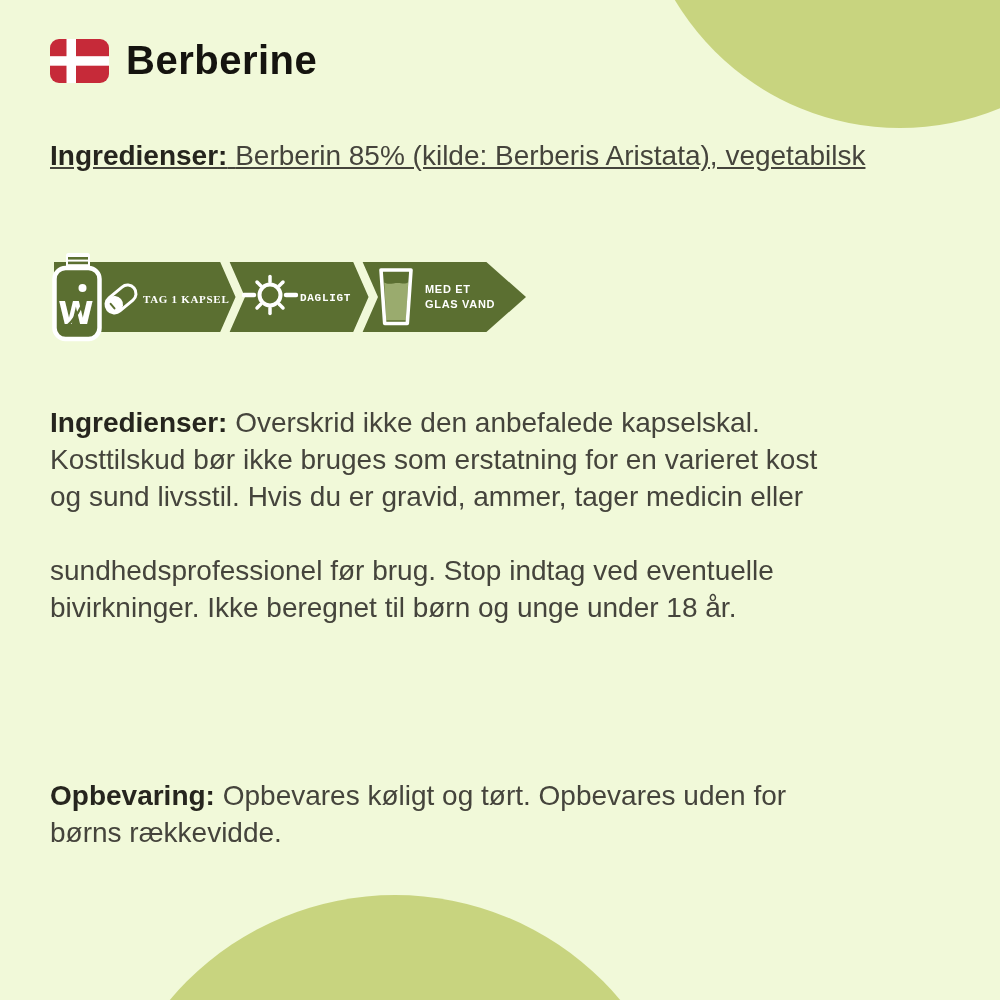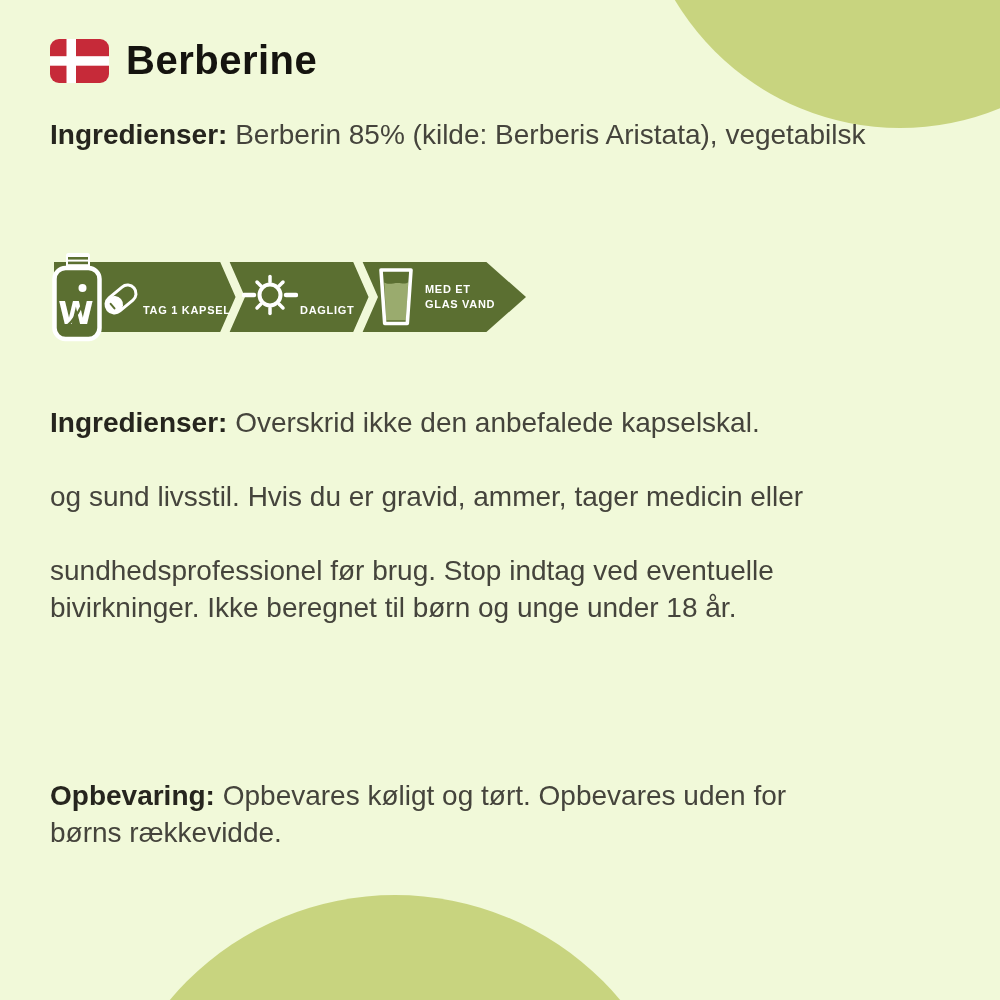--- a/index.html
+++ b/index.html
@@ -47,21 +47,21 @@
     position: absolute;
     left: 50px;
     width: 912px;
     margin: 0;
     font-size: 28px;
     line-height: 37px;
     color: #45443c;
     white-space: nowrap;
   }
   .para strong { color: #26251e; font-weight: bold; }
-  .p-ingredienser  { top: 116px; }
+  .p-ingredienser  { top: 137px; text-decoration: underline; }
   .p-anbefalinger  { top: 404px; }
   .p-brugsanvisning{ top: 664px; }
   .p-opbevaring    { top: 777px; }
 
   
   .banner {
     position: absolute;
     left: 48px; top: 250px;
     width: 540px; height: 96px;
   }
@@ -90,22 +90,22 @@
 
   .step-label {
     position: absolute;
     color: #ffffff;
     font-size: 11px;
     font-weight: bold;
     letter-spacing: 0.7px;
     line-height: 15px;
     white-space: nowrap;
   }
-  .label-1 { left: 95px;  top: 53px; }
-  .label-2 { left: 252px; top: 53px; }
+  .label-1 { left: 95px;  top: 42px; font-family: Liberation Serif, serif; }
+  .label-2 { left: 252px; top: 41px; font-family: Liberation Mono, monospace; }
   .label-3 { left: 377px; top: 32px; white-space: normal; width: 82px; }
 </style>
 </head>
 <body>
 
 <div class="stage">
 
   <div class="deco-circle deco-top-right"></div>
   <div class="deco-circle deco-bottom"></div>
 
@@ -166,21 +166,21 @@
       </svg>
 
       <div class="step-label label-1">TAG 1 KAPSEL</div>
       <div class="step-label label-2">DAGLIGT</div>
       <div class="step-label label-3">MED ET GLAS VAND</div>
     </div>
 
     <p class="para p-anbefalinger">
       <strong>Ingredienser:</strong>
       <span>Overskrid ikke den anbefalede kapselskal.</span><br>
-      <br>
+      <span>Kosttilskud bør ikke bruges som erstatning for en varieret kost</span><br>
       <span>og sund livsstil. Hvis du er gravid, ammer, tager medicin eller</span><br>
       <br>
       <span>sundhedsprofessionel før brug. Stop indtag ved eventuelle</span><br>
       <span>bivirkninger. Ikke beregnet til børn og unge under 18 år.</span>
     </p>
 
 
     <p class="para p-opbevaring">
       <strong>Opbevaring:</strong>
       <span>Opbevares køligt og tørt. Opbevares uden for</span><br>

